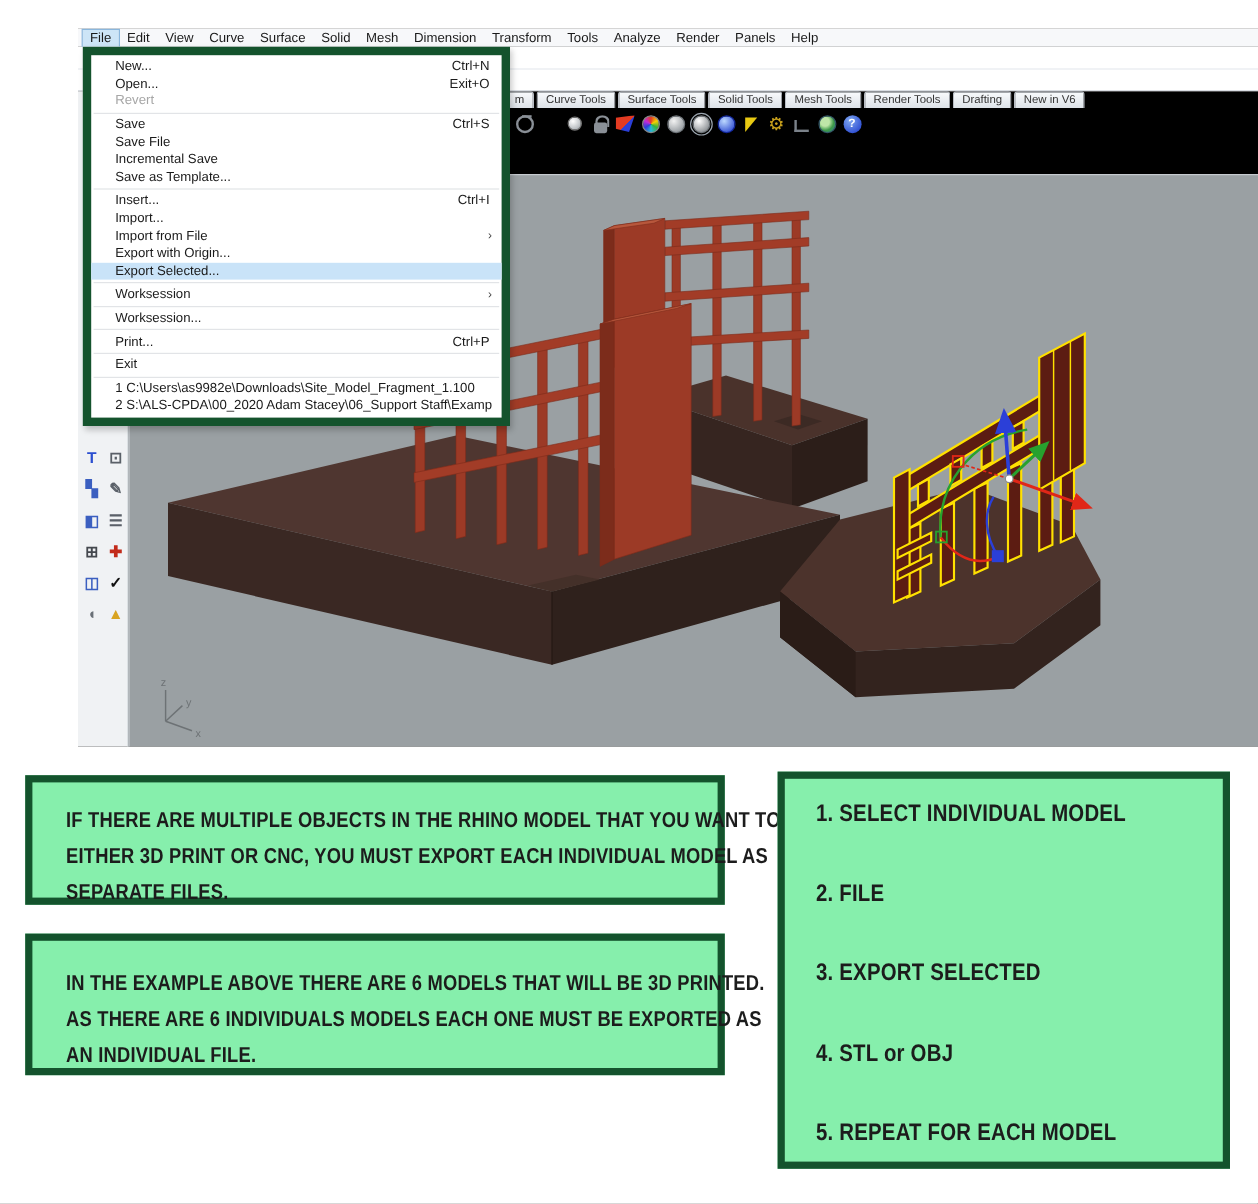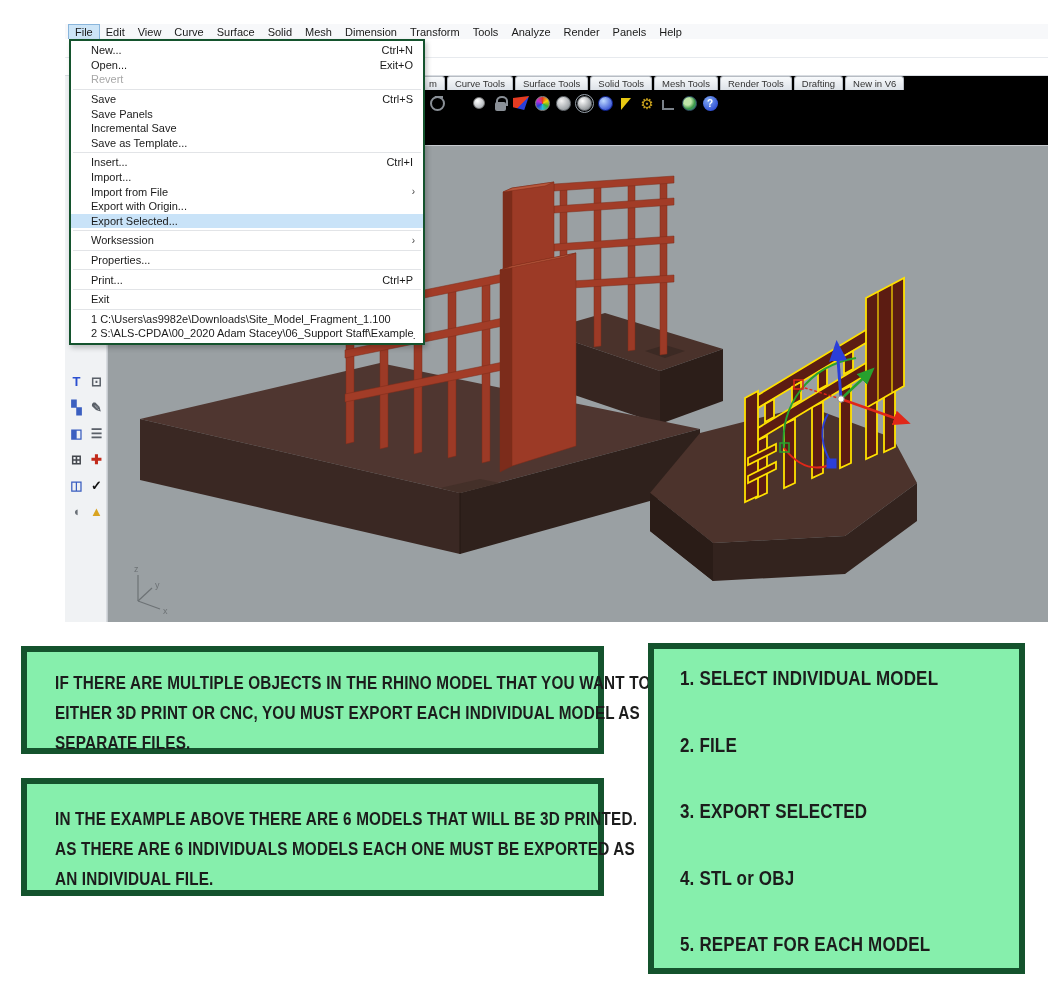--- a/index.html
+++ b/index.html
@@ -37,21 +37,21 @@
   .i-earth { width:15px; height:15px; border-radius:50%; background:radial-gradient(circle at 35% 35%,#bfe6a8 30%,#3f9a4a 60%,#2a7f8f); border:1px solid #356; }
   .i-help { width:15px; height:15px; border-radius:50%; background:radial-gradient(circle at 35% 30%,#7fa8f2,#1734c8); color:#fff; font-size:10px; font-weight:bold; display:flex; align-items:center; justify-content:center; }
 
   .sidebar { position:absolute; left:0; top:52px; width:42px; bottom:0; background:#f0f2f4; border-right:1px solid #d8dce0; }
   .sidebar-icons { position:absolute; left:3px; top:297px; display:grid; grid-template-columns:17px 17px; gap:9px 3px; }
   .sicon { width:17px; height:17px; display:flex; align-items:center; justify-content:center; font-size:13px; font-weight:bold; }
 
   .viewport { position:absolute; left:42px; top:121px; width:965px; height:477px; background:#9aa0a3; border-top:1px solid #c6cacf; border-left:1px solid #c6cacf; }
 
   
-  .filemenu { position:absolute; left:4px; top:15px; width:356px; background:#ffffff; border:2px solid #14532d; box-shadow:2px 3px 5px rgba(0,0,0,.22); z-index:50; padding:2px 0; }
+  .filemenu { position:absolute; left:4px; top:15px; width:356px; background:#ffffff; border:7px solid #14532d; box-shadow:2px 3px 5px rgba(0,0,0,.22); z-index:50; padding:2px 0; }
   .mrow { height:14.6px; display:flex; align-items:center; font-size:11px; color:#1a1a1a; padding:0 8px 0 20px; }
   .mrow.hl { background:#c9e3f8; }
   .mrow.disabled { color:#a7a7a7; }
   .mlabel { flex:1 1 auto; white-space:nowrap; overflow:hidden; }
   .mshort { flex:0 0 auto; padding-right:2px; }
   .marrow { flex:0 0 auto; font-size:10px; color:#444; }
   .msep { height:5px; position:relative; }
   .msep::after { content:""; position:absolute; left:2px; right:2px; top:2px; border-top:1px solid #e2e4e7; }
 
   
@@ -287,21 +287,21 @@
       </div>
       <div class="mrow disabled">
         <span class="mlabel">Revert</span>
       </div>
       <div class="msep"></div>
       <div class="mrow">
         <span class="mlabel">Save</span>
         <span class="mshort">Ctrl+S</span>
       </div>
       <div class="mrow">
-        <span class="mlabel">Save Panels</span>
+        <span class="mlabel">Save File</span>
       </div>
       <div class="mrow">
         <span class="mlabel">Incremental Save</span>
       </div>
       <div class="mrow">
         <span class="mlabel">Save as Template...</span>
       </div>
       <div class="msep"></div>
       <div class="mrow">
         <span class="mlabel">Insert...</span>
@@ -320,21 +320,21 @@
       <div class="mrow hl">
         <span class="mlabel">Export Selected...</span>
       </div>
       <div class="msep"></div>
       <div class="mrow">
         <span class="mlabel">Worksession</span>
         <span class="marrow">›</span>
       </div>
       <div class="msep"></div>
       <div class="mrow">
-        <span class="mlabel">Properties...</span>
+        <span class="mlabel">Worksession...</span>
       </div>
       <div class="msep"></div>
       <div class="mrow">
         <span class="mlabel">Print...</span>
         <span class="mshort">Ctrl+P</span>
       </div>
       <div class="msep"></div>
       <div class="mrow">
         <span class="mlabel">Exit</span>
       </div>

